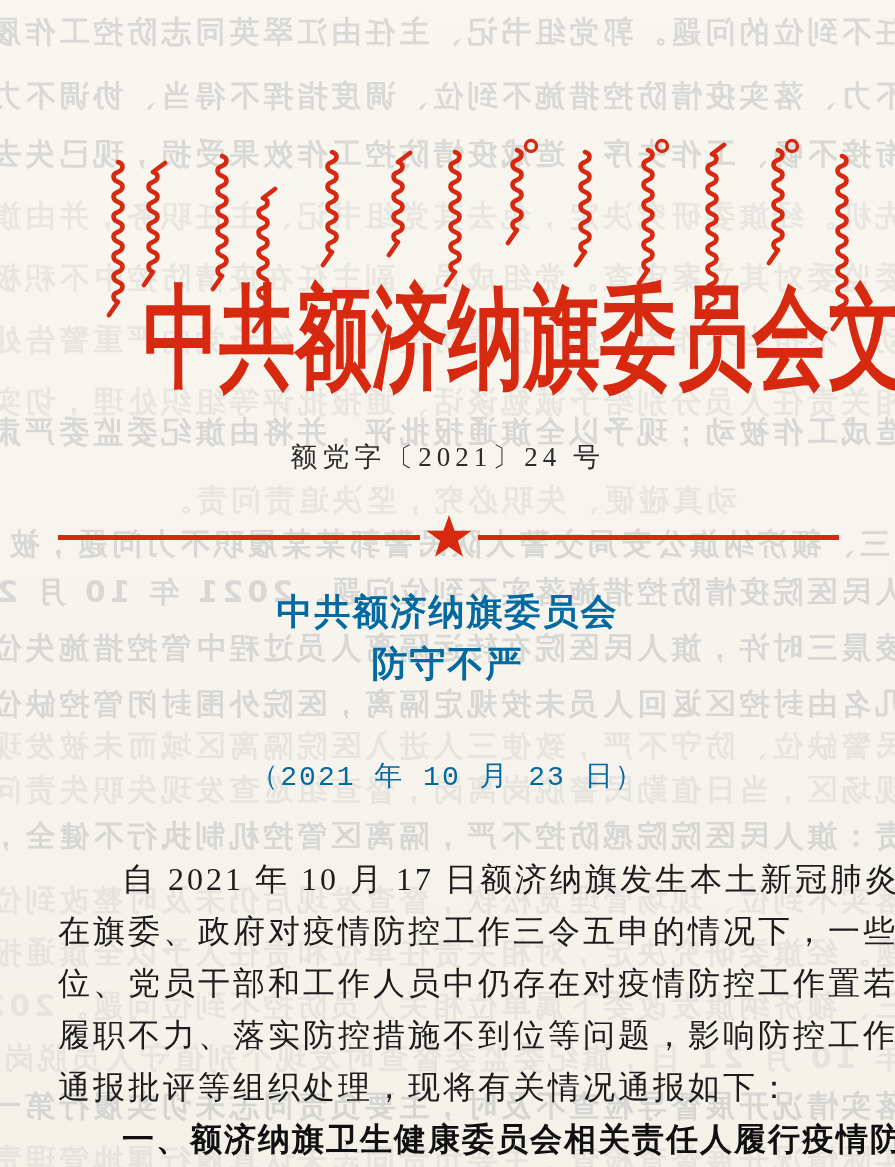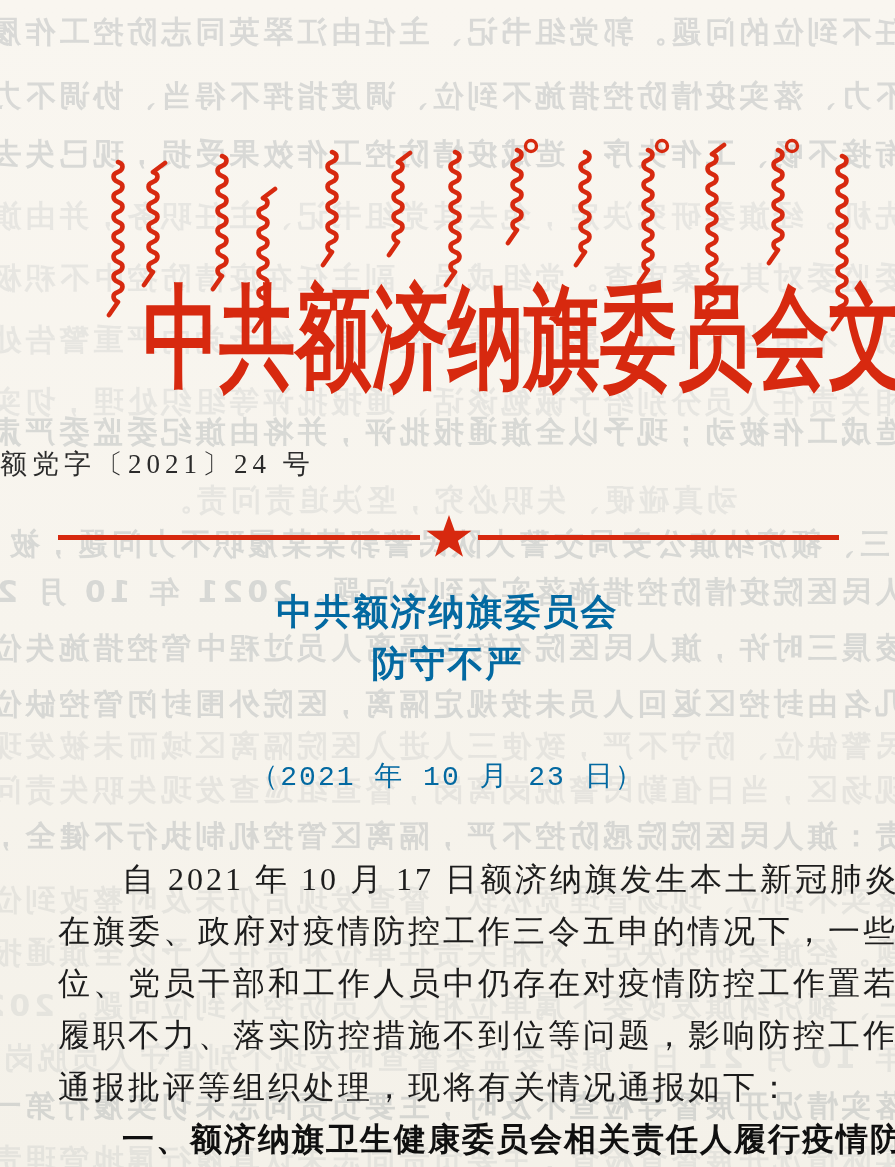--- a/index.html
+++ b/index.html
@@ -29,24 +29,24 @@
   .banner-title{
     position:absolute;top:270px;left:0;width:100%;
     text-align:center;white-space:nowrap;
     font-family:"DejaVu Sans",sans-serif;font-weight:900;
     font-size:112px;line-height:134px;
     color:#d7290f;
     transform:scaleX(.68);transform-origin:50% 50%;
   }
   .doc-number{
     position:absolute;top:440px;left:0;width:100%;
+    text-align:center;
     font-family:"Liberation Serif",serif;
     font-size:27px;line-height:34px;letter-spacing:5px;
     color:#2b2b2b;
-    margin-top:7px;
   }
   
   .star-divider{
     position:absolute;top:513px;left:58px;right:56px;height:48px;
     display:flex;align-items:center;
   }
   .red-line{flex:1;height:5px;background:#d7290f;}
   .star{width:48px;height:48px;margin:0 5px;flex:0 0 auto;}
   
   .notice-title{

